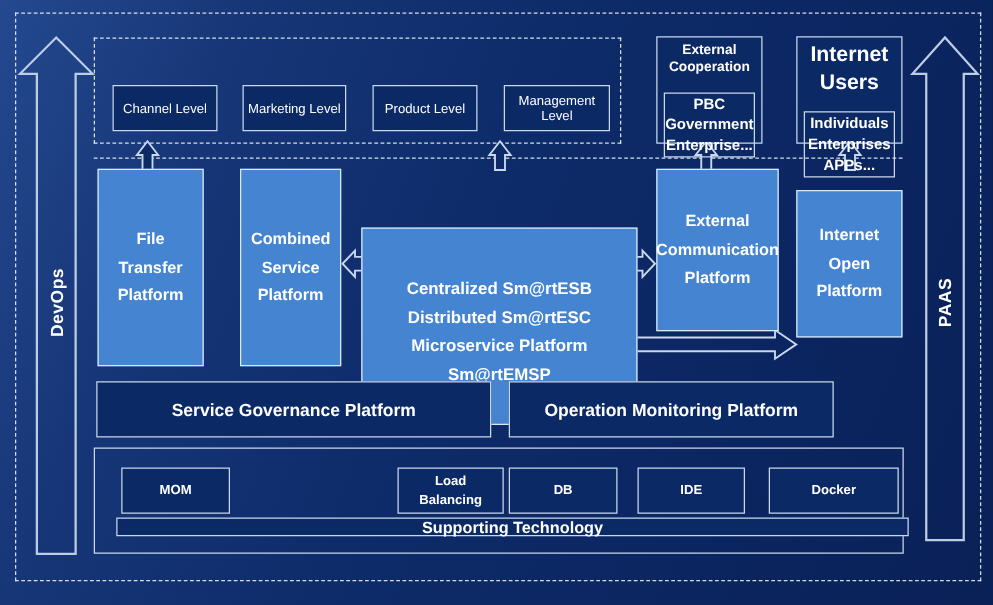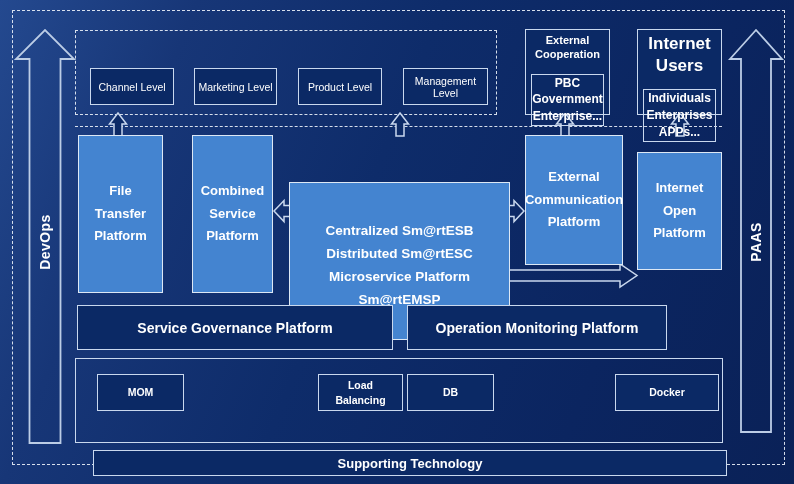--- a/index.html
+++ b/index.html
@@ -107,17 +107,18 @@
 
   <div class="abs dark-box wide" style="left:77px;top:305px;width:316px;height:45px;">Service Governance Platform</div>
   <div class="abs dark-box wide" style="left:407px;top:305px;width:260px;height:45px;">Operation Monitoring Platform</div>
 
   <div class="abs groupbox" style="left:75px;top:358px;width:648px;height:85px;"></div>
 
   <div class="abs dark-box tech" style="left:97px;top:374px;width:87px;height:37px;">MOM</div>
   <div class="abs dark-box tech pre" style="left:318px;top:374px;width:85px;height:37px;">Load
 Balancing</div>
   <div class="abs dark-box tech" style="left:407px;top:374px;width:87px;height:37px;">DB</div>
+  <div class="abs dark-box tech" style="left:510px;top:374px;width:86px;height:37px;">IDE</div>
   <div class="abs dark-box tech" style="left:615px;top:374px;width:104px;height:37px;">Docker</div>
 
-  <div class="abs dark-box supportbar" style="left:93px;top:414px;width:634px;height:26px;margin-top:36px;">Supporting Technology</div>
+  <div class="abs dark-box supportbar" style="left:93px;top:414px;width:634px;height:15px;">Supporting Technology</div>
 
 </div>
 
 </body></html>

